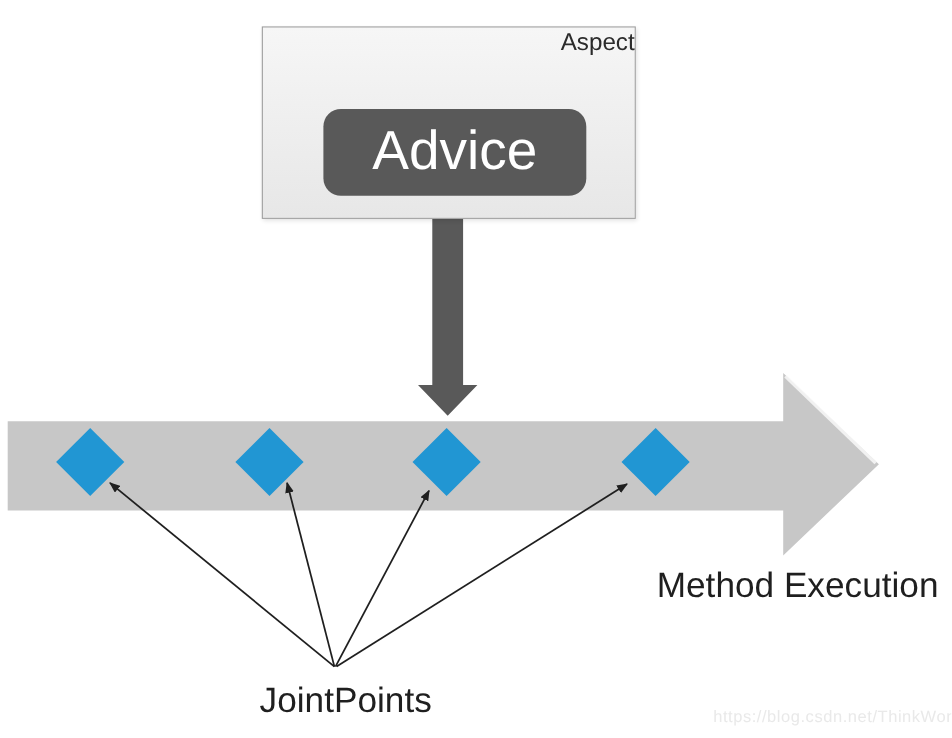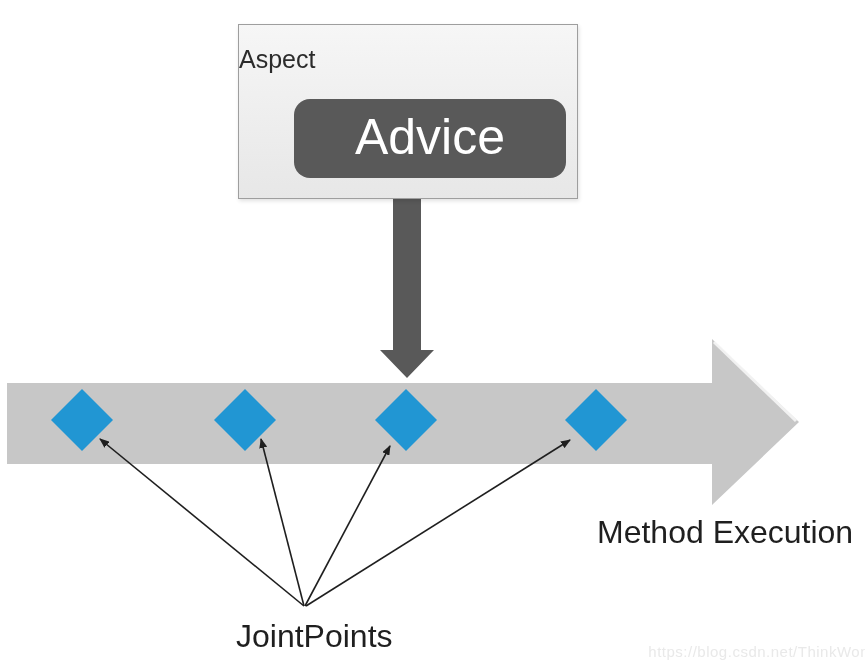--- a/index.html
+++ b/index.html
@@ -33,28 +33,28 @@
 
   .aspect-box{
     position:absolute;
     left:238px;top:24px;width:340px;height:175px;
     background:linear-gradient(180deg,var(--aspect-box-bg-top,#f6f6f6) 0%,var(--aspect-box-bg-bottom,#e7e7e7) 100%);
     border:1.5px solid var(--aspect-box-border,#9e9e9e);
     box-shadow:1px 2px 4px rgba(0,0,0,0.12);
     box-sizing:border-box;
   }
   .aspect-title{
-    position:absolute;left:0;top:20px;width:100%;
-    text-align:left;
-    font-size:25px;
+    position:absolute;left:0;top:0;width:100%;
+    text-align:right;
+    font-size:22px;
     color:#2b2b2b;
   }
   .advice-btn{
     position:absolute;
-    left:55px;top:74px;width:272px;height:79px;
+    left:55px;top:74px;width:239px;height:79px;
     background:var(--dark-gray,#595959);
     border-radius:16px;
     color:var(--advice-text,#ffffff);
     font-size:50px;
     line-height:77px;
     text-align:center;
   }
   .method-exec-label{
     position:absolute;
     left:597px;top:514px;

